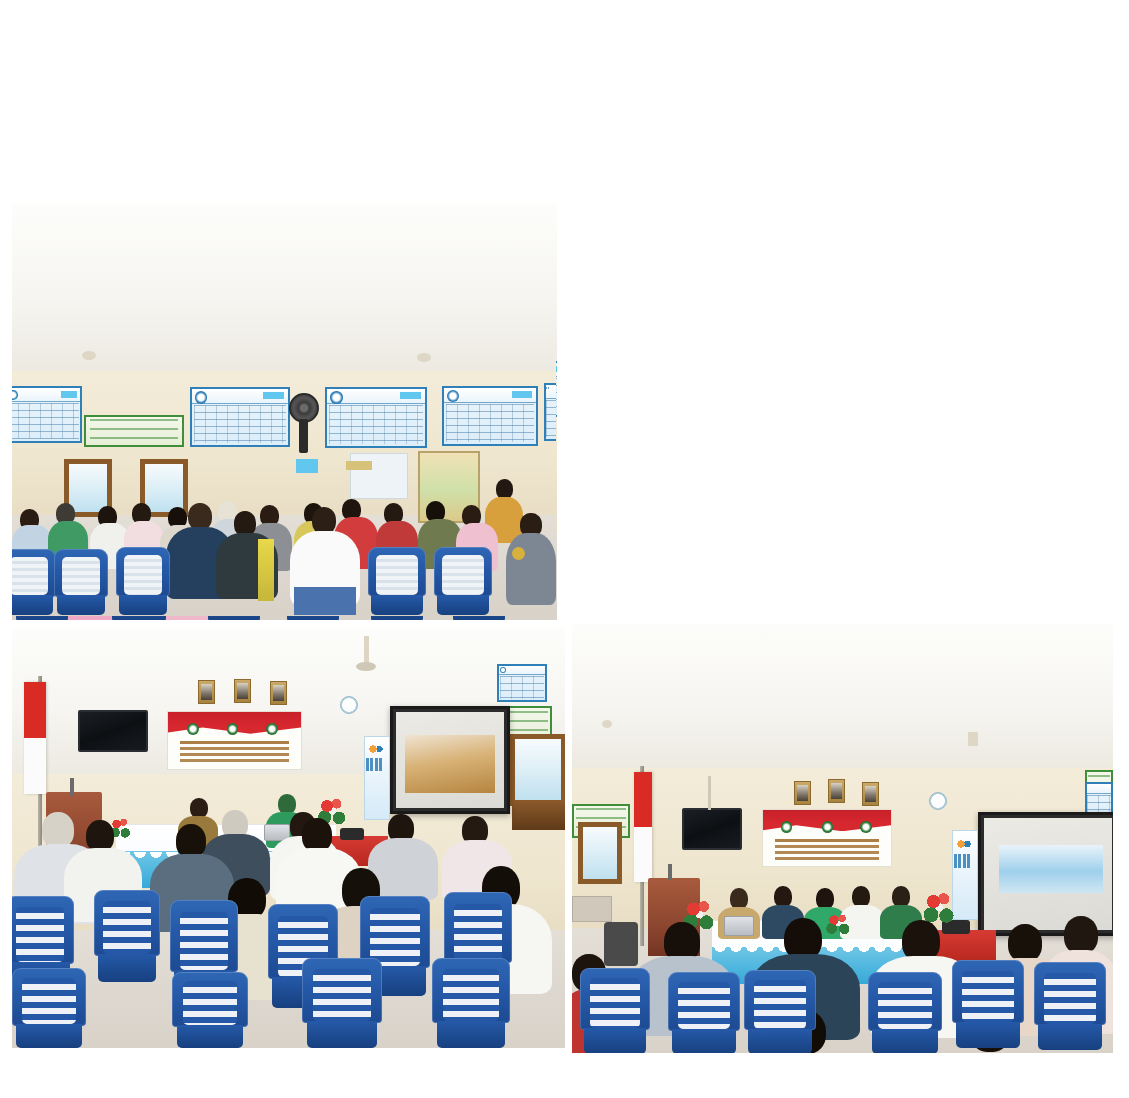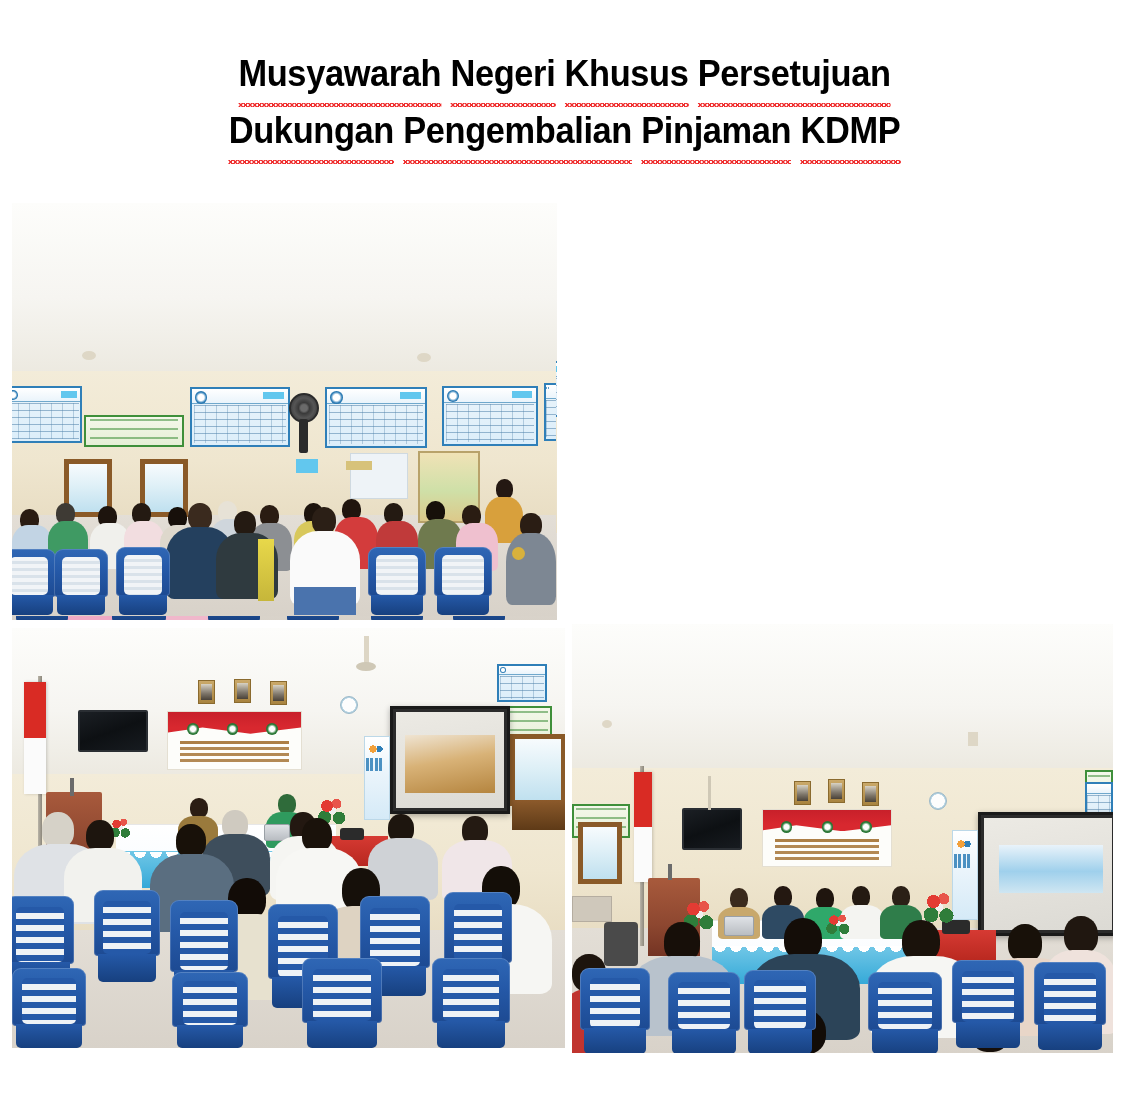--- a/index.html
+++ b/index.html
@@ -248,24 +248,20 @@
   .chair.slot .cp {
     background:
       repeating-linear-gradient(180deg, #2559a8 0 6px, #eef2f6 6px 12px);
   }
 </style>
 </head>
 <body>
 
 <div class="page">
 
-  <div class="title-block">
-    <span class="title-line"><span class="w">Musyawarah</span> <span class="w">Negeri</span> <span class="w">Khusus</span> <span class="w">Persetujuan</span></span>
-    <span class="title-line"><span class="w">Dukungan</span> <span class="w">Pengembalian</span> <span class="w">Pinjaman</span> <span class="w">KDMP</span></span>
-  </div>
 
   <div class="grid">
 
     <div class="photo p1">
       <div class="layer ceiling" style="height:175px"></div>
       <div class="layer wall" style="top:172px;height:160px"></div>
       <div class="layer floor" style="top:330px;height:90px"></div>
 
       <div class="layer" style="left:290px;top:160px;width:6px;height:22px;background:#ded7c6"></div>
       <div class="layer" style="left:284px;top:178px;width:18px;height:8px;border-radius:50%;background:#cfc8b6"></div>

